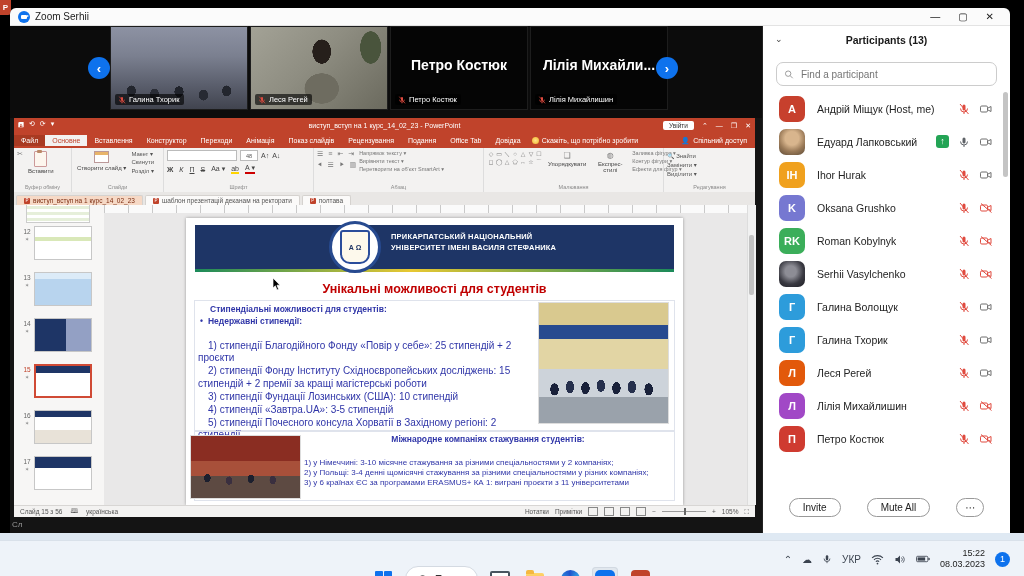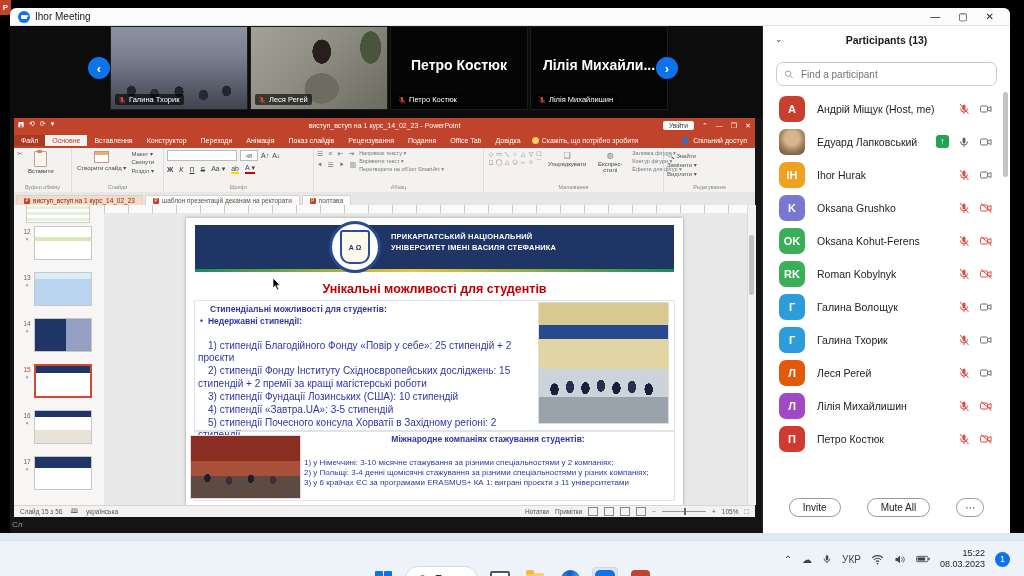--- a/index.html
+++ b/index.html
@@ -189,21 +189,21 @@
 
 <div id="root">
 
   <div class="abs corner-ppt">P</div>
 
   <div class="abs zoom-win">
     <div class="abs zoom-titlebar">
       <span class="zoomapp-ico">
           <i></i>
         </span>
-      <span class="zoom-title">Ihor Meeting</span>
+      <span class="zoom-title">Zoom Serhii</span>
       <span class="win-ctrl">
         <span>—</span>
         <span>▢</span>
         <span>✕</span>
       </span>
     </div>
 
     <div class="abs vstrip">
       <div class="abs nav-arrow" style="left:78px;top:31px;">‹</div>
       <div class="abs tiles">
@@ -673,42 +673,20 @@
               <span class="p-cam cam-off">
                 <svg viewBox="0 0 26 24" width="14" height="12">
                   <rect x="2" y="6" width="14" height="12" rx="2.5" fill="none" stroke="currentColor" stroke-width="2"></rect>
                   <path d="M16 10.5 L23 7 V17 L16 13.5" fill="none" stroke="currentColor" stroke-width="2"></path>
                   <line class="slash" x1="3" y1="3" x2="24" y2="21" stroke="currentColor" stroke-width="2"></line>
                 </svg>
               </span>
             </span>
           </div>
 
-          <div class="prow">
-            <span class="pava" style="background: rgb(59, 174, 90);">OK</span>
-            <span class="pname">Oksana Kohut-Ferens</span>
-            <span class="picons">
-
-              <span class="p-mic mic-muted">
-                <svg viewBox="0 0 24 24" width="12" height="12">
-                  <path d="M12 3a3 3 0 0 1 3 3v6a3 3 0 0 1-6 0V6a3 3 0 0 1 3-3z" fill="currentColor"></path>
-                  <path d="M5 11a7 7 0 0 0 14 0" stroke="currentColor" stroke-width="2" fill="none"></path>
-                  <line x1="12" y1="18" x2="12" y2="22" stroke="currentColor" stroke-width="2"></line>
-                  <line class="slash" x1="4" y1="2" x2="21" y2="22" stroke="currentColor" stroke-width="2"></line>
-                </svg>
-              </span>
-              <span class="p-cam cam-off">
-                <svg viewBox="0 0 26 24" width="14" height="12">
-                  <rect x="2" y="6" width="14" height="12" rx="2.5" fill="none" stroke="currentColor" stroke-width="2"></rect>
-                  <path d="M16 10.5 L23 7 V17 L16 13.5" fill="none" stroke="currentColor" stroke-width="2"></path>
-                  <line class="slash" x1="3" y1="3" x2="24" y2="21" stroke="currentColor" stroke-width="2"></line>
-                </svg>
-              </span>
-            </span>
-          </div>
 
           <div class="prow">
             <span class="pava" style="background: rgb(59, 174, 90);">RK</span>
             <span class="pname">Roman Kobylnyk</span>
             <span class="picons">
 
               <span class="p-mic mic-muted">
                 <svg viewBox="0 0 24 24" width="12" height="12">
                   <path d="M12 3a3 3 0 0 1 3 3v6a3 3 0 0 1-6 0V6a3 3 0 0 1 3-3z" fill="currentColor"></path>
                   <path d="M5 11a7 7 0 0 0 14 0" stroke="currentColor" stroke-width="2" fill="none"></path>
@@ -719,20 +697,42 @@
               <span class="p-cam cam-off">
                 <svg viewBox="0 0 26 24" width="14" height="12">
                   <rect x="2" y="6" width="14" height="12" rx="2.5" fill="none" stroke="currentColor" stroke-width="2"></rect>
                   <path d="M16 10.5 L23 7 V17 L16 13.5" fill="none" stroke="currentColor" stroke-width="2"></path>
                   <line class="slash" x1="3" y1="3" x2="24" y2="21" stroke="currentColor" stroke-width="2"></line>
                 </svg>
               </span>
             </span>
           </div>
 
+          <div class="prow">
+            <span class="pava photo-serhii" style="background: rgb(74, 74, 82);"></span>
+            <span class="pname">Serhii Vasylchenko</span>
+            <span class="picons">
+
+              <span class="p-mic mic-muted">
+                <svg viewBox="0 0 24 24" width="12" height="12">
+                  <path d="M12 3a3 3 0 0 1 3 3v6a3 3 0 0 1-6 0V6a3 3 0 0 1 3-3z" fill="currentColor"></path>
+                  <path d="M5 11a7 7 0 0 0 14 0" stroke="currentColor" stroke-width="2" fill="none"></path>
+                  <line x1="12" y1="18" x2="12" y2="22" stroke="currentColor" stroke-width="2"></line>
+                  <line class="slash" x1="4" y1="2" x2="21" y2="22" stroke="currentColor" stroke-width="2"></line>
+                </svg>
+              </span>
+              <span class="p-cam cam-off">
+                <svg viewBox="0 0 26 24" width="14" height="12">
+                  <rect x="2" y="6" width="14" height="12" rx="2.5" fill="none" stroke="currentColor" stroke-width="2"></rect>
+                  <path d="M16 10.5 L23 7 V17 L16 13.5" fill="none" stroke="currentColor" stroke-width="2"></path>
+                  <line class="slash" x1="3" y1="3" x2="24" y2="21" stroke="currentColor" stroke-width="2"></line>
+                </svg>
+              </span>
+            </span>
+          </div>
 
           <div class="prow">
             <span class="pava" style="background: rgb(45, 156, 219);">Г</span>
             <span class="pname">Галина Волощук</span>
             <span class="picons">
 
               <span class="p-mic mic-muted">
                 <svg viewBox="0 0 24 24" width="12" height="12">
                   <path d="M12 3a3 3 0 0 1 3 3v6a3 3 0 0 1-6 0V6a3 3 0 0 1 3-3z" fill="currentColor"></path>
                   <path d="M5 11a7 7 0 0 0 14 0" stroke="currentColor" stroke-width="2" fill="none"></path>

